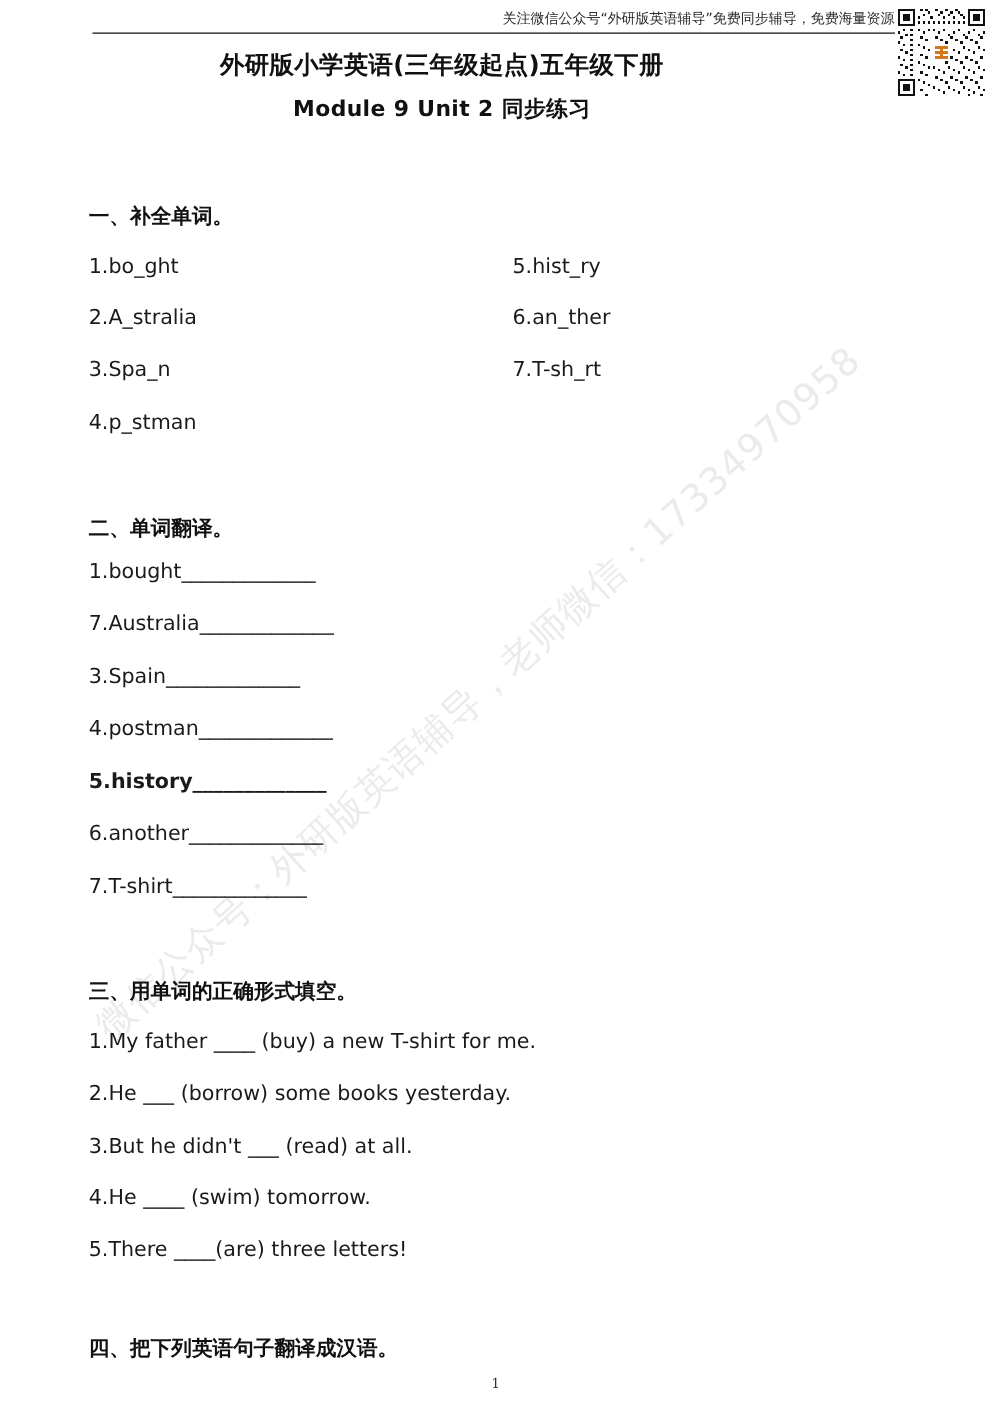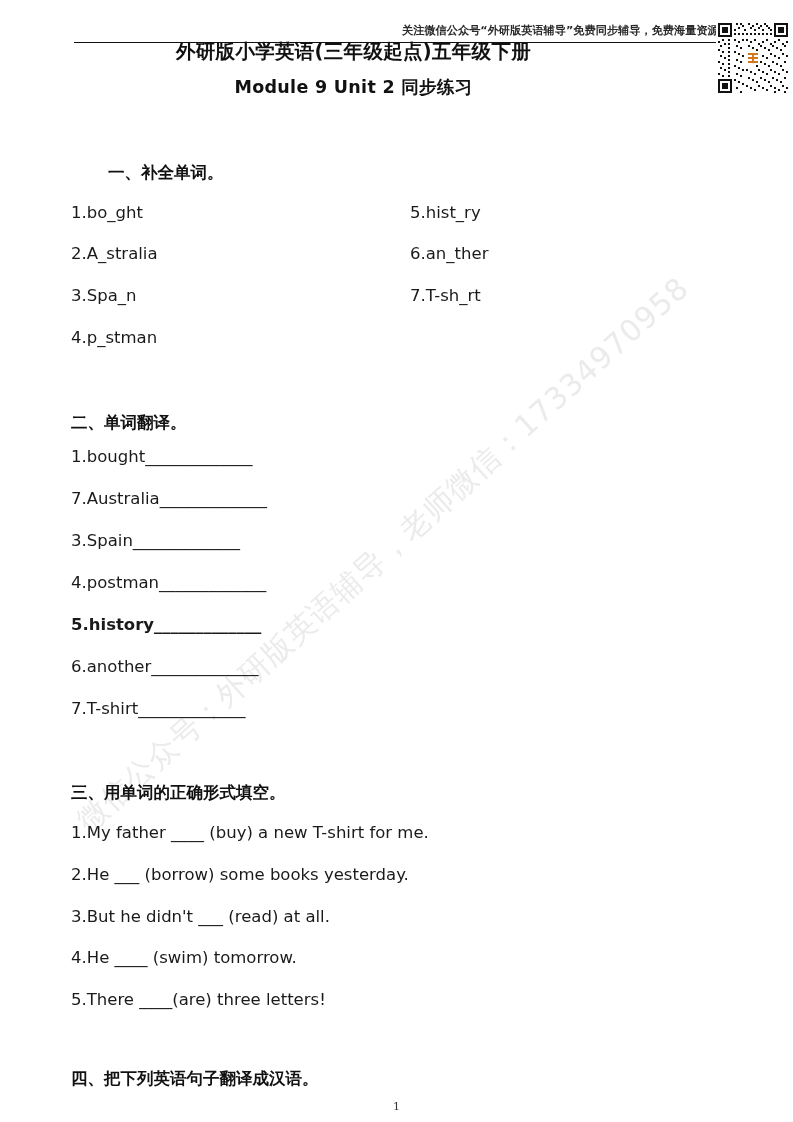--- a/index.html
+++ b/index.html
@@ -39,25 +39,24 @@
   #wm-1 {
     left: 96px;
     top: 800px;
     transform: rotate(-42deg);
   }
 
   
   #header-banner {
     position: absolute;
     left: 0;
-    top: 16px;
+    top: 0;
     width: 793px;
     height: 86px;
     z-index: 10;
-    font-weight: bold;
   }
   #header-note {
     position: absolute;
     left: 402px;
     top: 7px;
     font-size: 11.2px;
     color: #2b2b2b;
     white-space: nowrap;
     font-family: "DejaVu Sans", "Liberation Sans", sans-serif;
   }
@@ -334,21 +333,21 @@
         </g>
       </svg>
     </div>
   </div>
 
   <div id="title-line-1" class="doc-title">外研版小学英语(三年级起点)五年级下册</div>
   <div id="title-line-2" class="doc-title">Module 9 Unit 2 同步练习</div>
 
   <div id="content">
 
-    <div class="section-heading" style="top:162px;margin-left:37px;">一、补全单词。</div>
+    <div class="section-heading" style="top:162px;">一、补全单词。</div>
     <div class="q-line col-a" style="top:203px;">1.bo_ght</div>
     <div class="q-line col-a" style="top:244px;">2.A_stralia</div>
     <div class="q-line col-a" style="top:286px;">3.Spa_n</div>
     <div class="q-line col-a" style="top:328px;">4.p_stman</div>
     <div class="q-line col-b" style="top:203px;">5.hist_ry</div>
     <div class="q-line col-b" style="top:244px;">6.an_ther</div>
     <div class="q-line col-b" style="top:286px;">7.T-sh_rt</div>
 
     <div class="section-heading" style="top:412px;">二、单词翻译。</div>
     <div class="q-line col-a" style="top:447px;">1.bought_____________</div>

